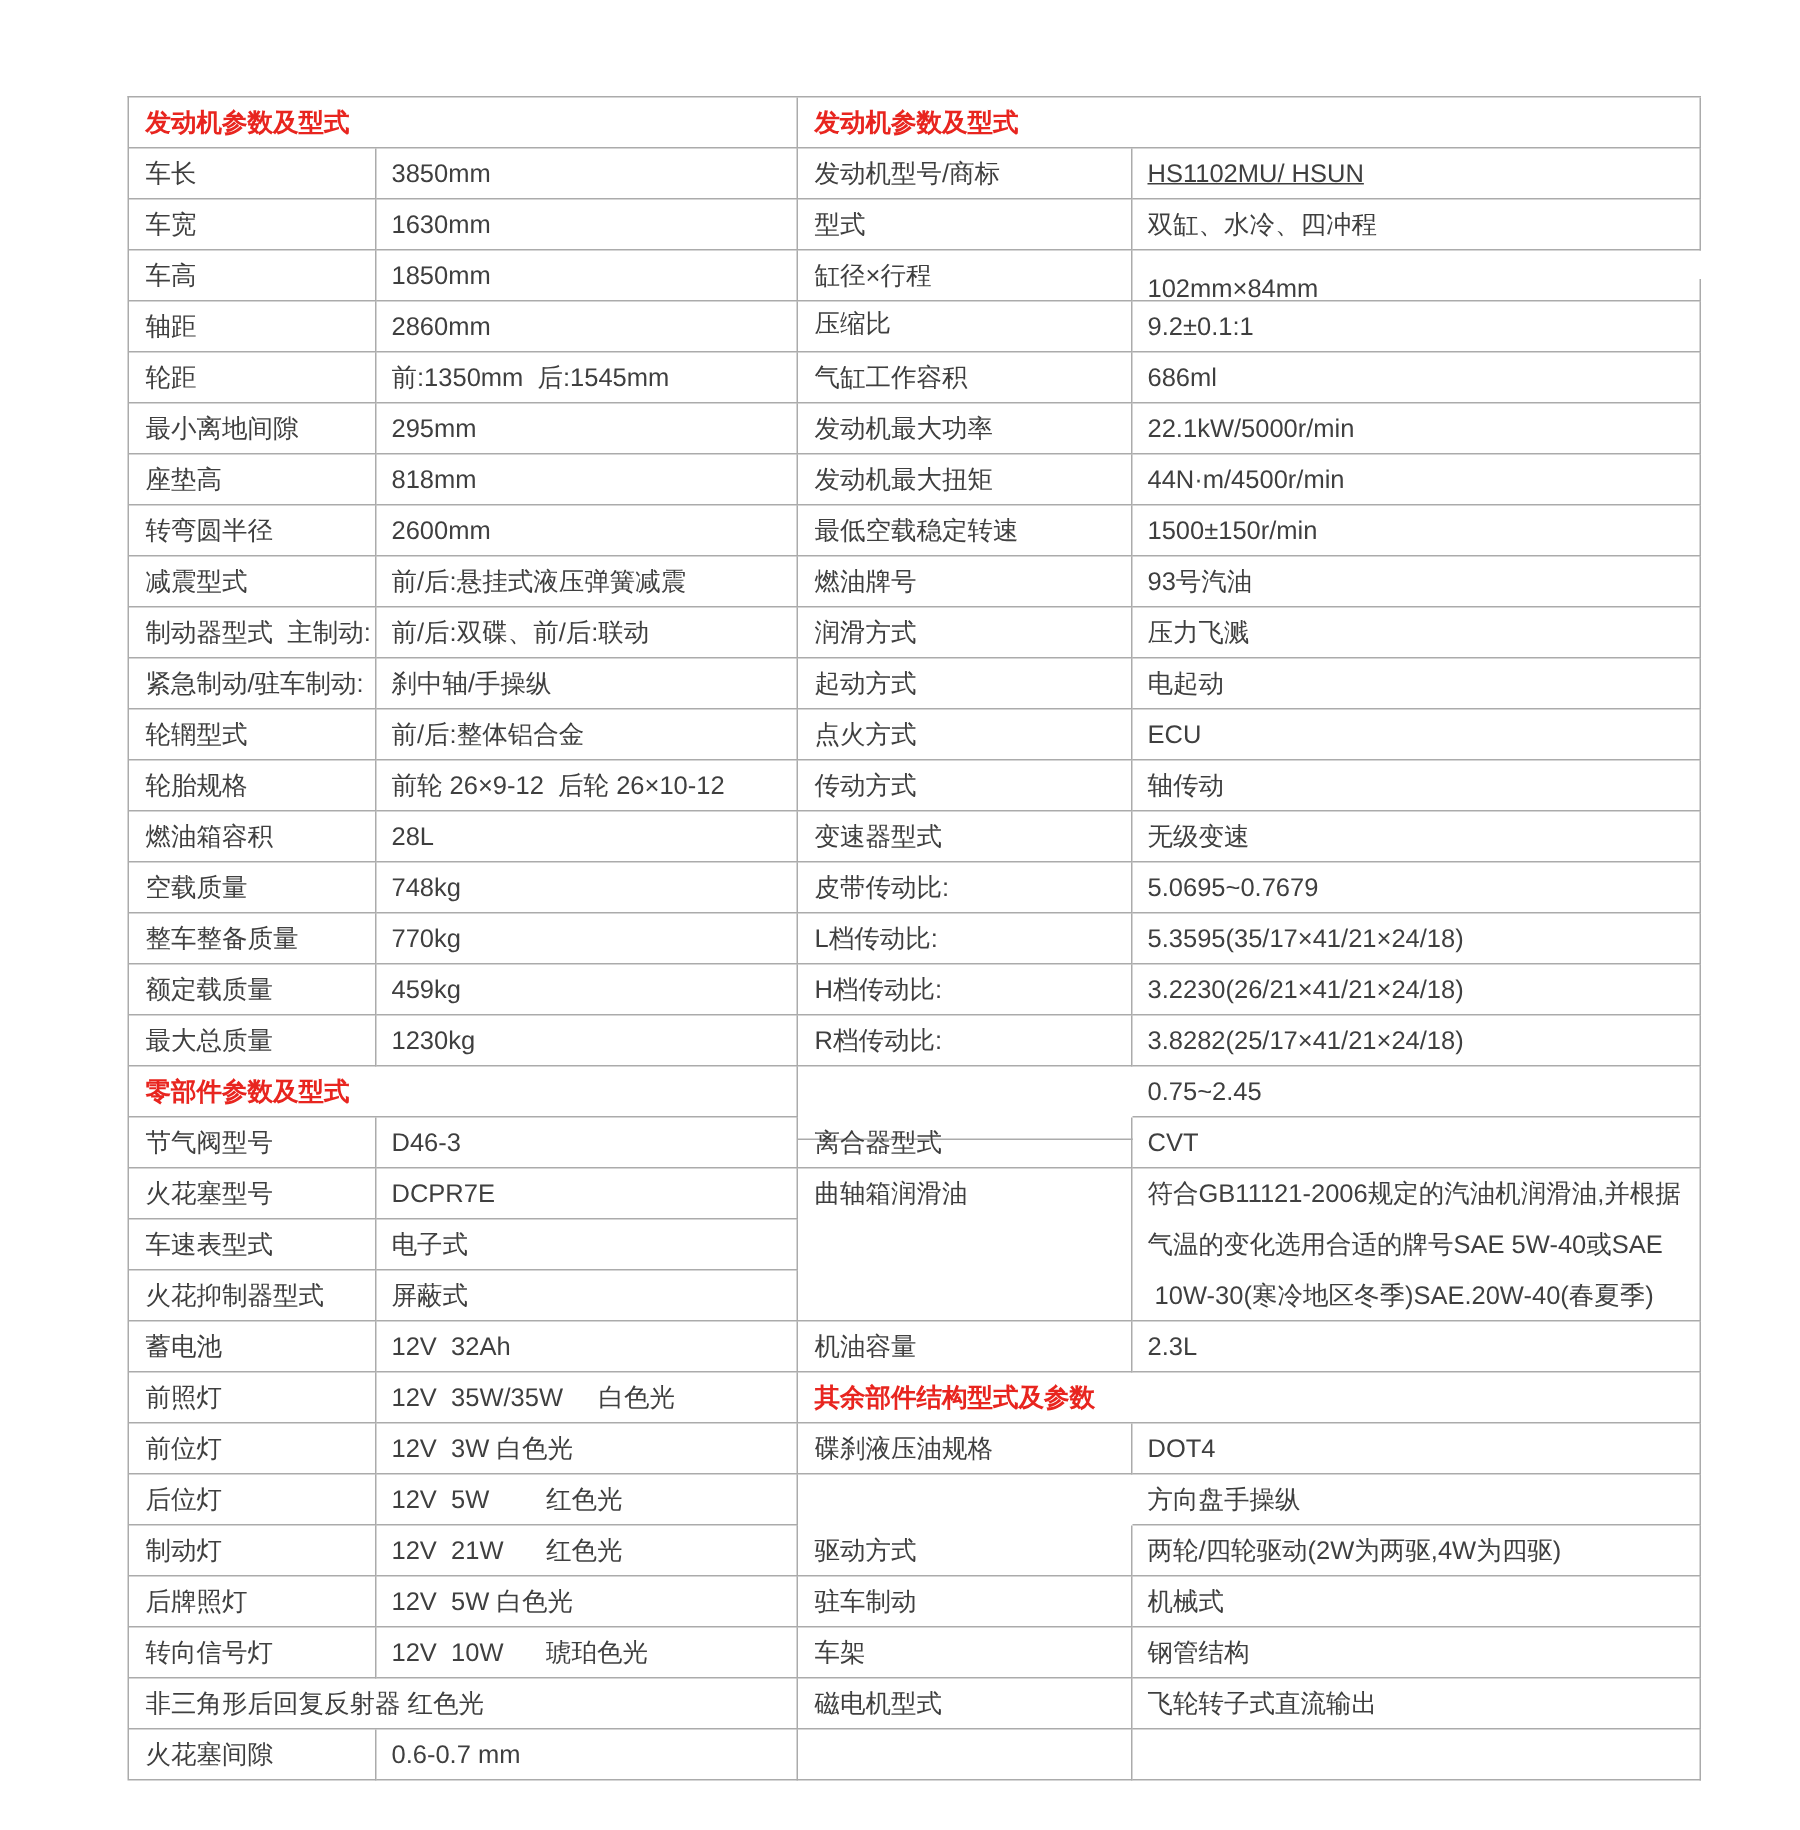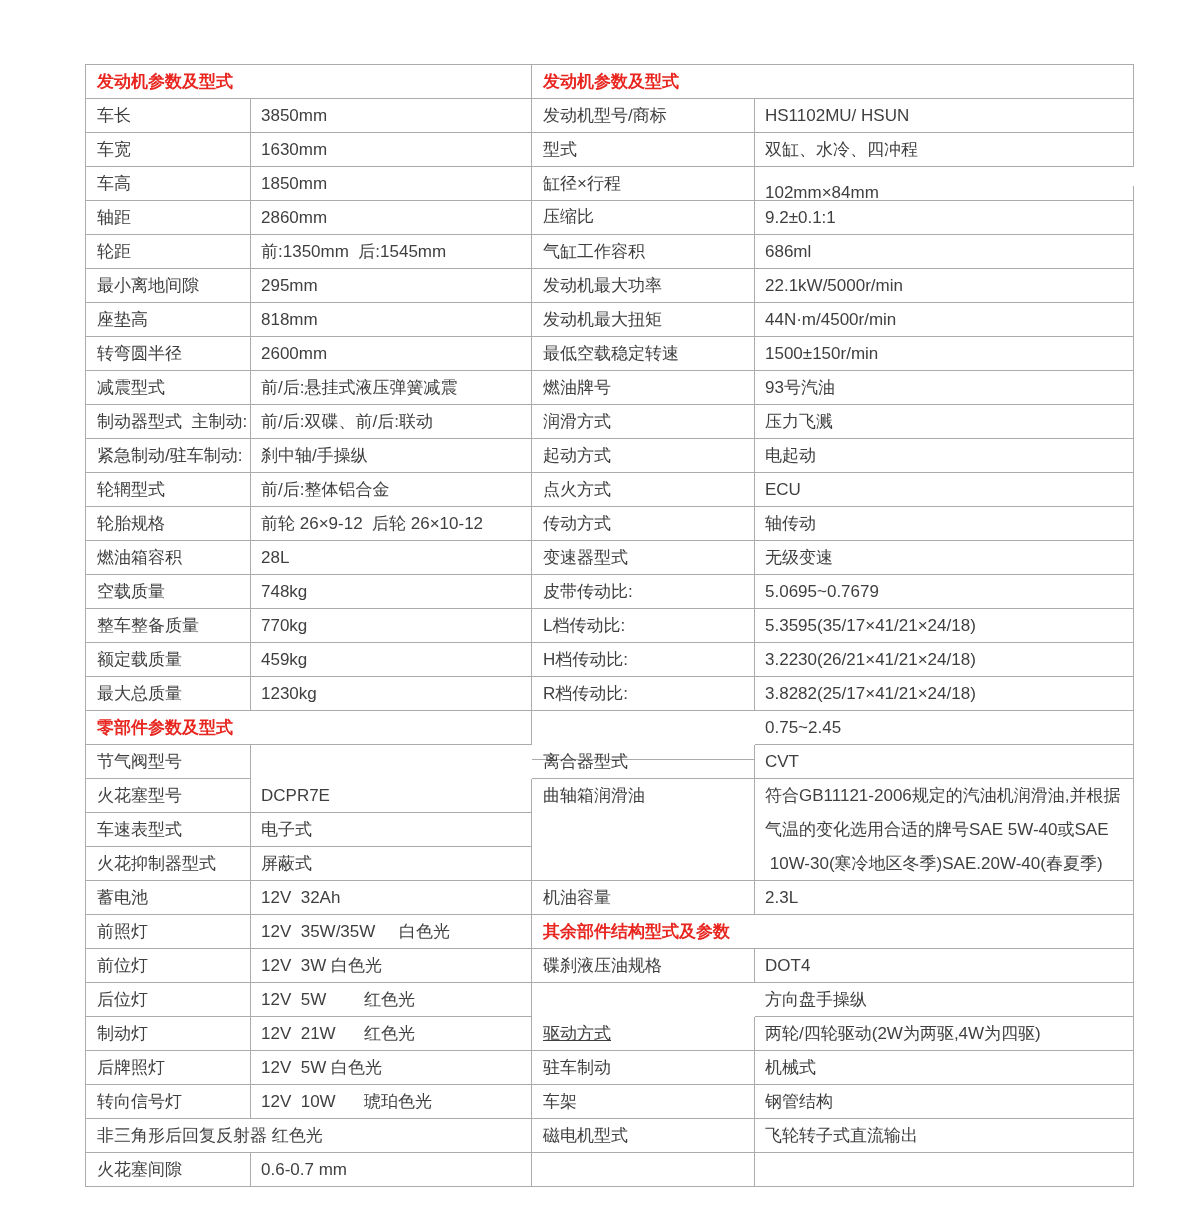--- a/index.html
+++ b/index.html
@@ -95,20 +95,21 @@
     <div class="cell label" style="grid-area: 16 / 1 / span 1 / span 1;">空载质量</div>
     <div class="cell value" style="grid-area: 16 / 2 / span 1 / span 1;">748kg</div>
     <div class="cell label" style="grid-area: 17 / 1 / span 1 / span 1;">整车整备质量</div>
     <div class="cell value" style="grid-area: 17 / 2 / span 1 / span 1;">770kg</div>
     <div class="cell label" style="grid-area: 18 / 1 / span 1 / span 1;">额定载质量</div>
     <div class="cell value" style="grid-area: 18 / 2 / span 1 / span 1;">459kg</div>
     <div class="cell label" style="grid-area: 19 / 1 / span 1 / span 1;">最大总质量</div>
     <div class="cell value" style="grid-area: 19 / 2 / span 1 / span 1;">1230kg</div>
     <div class="cell section" style="grid-area: 20 / 1 / span 1 / span 2;">零部件参数及型式</div>
     <div class="cell label" style="grid-area: 21 / 1 / span 1 / span 1;">节气阀型号</div>
+    <div class="cell value" style="grid-area: 21 / 2 / span 1 / span 1;">D46-3</div>
     <div class="cell label" style="grid-area: 22 / 1 / span 1 / span 1;">火花塞型号</div>
     <div class="cell value" style="grid-area: 22 / 2 / span 1 / span 1;">DCPR7E</div>
     <div class="cell label" style="grid-area: 23 / 1 / span 1 / span 1;">车速表型式</div>
     <div class="cell value" style="grid-area: 23 / 2 / span 1 / span 1;">电子式</div>
     <div class="cell label" style="grid-area: 24 / 1 / span 1 / span 1;">火花抑制器型式</div>
     <div class="cell value" style="grid-area: 24 / 2 / span 1 / span 1;">屏蔽式</div>
     <div class="cell label" style="grid-area: 25 / 1 / span 1 / span 1;">蓄电池</div>
     <div class="cell value" style="grid-area: 25 / 2 / span 1 / span 1;">12V  32Ah</div>
     <div class="cell label" style="grid-area: 26 / 1 / span 1 / span 1;">前照灯</div>
     <div class="cell value" style="grid-area: 26 / 2 / span 1 / span 1;">12V  35W/35W     白色光</div>
@@ -120,21 +121,21 @@
     <div class="cell value" style="grid-area: 29 / 2 / span 1 / span 1;">12V  21W      红色光</div>
     <div class="cell label" style="grid-area: 30 / 1 / span 1 / span 1;">后牌照灯</div>
     <div class="cell value" style="grid-area: 30 / 2 / span 1 / span 1;">12V  5W 白色光</div>
     <div class="cell label" style="grid-area: 31 / 1 / span 1 / span 1;">转向信号灯</div>
     <div class="cell value" style="grid-area: 31 / 2 / span 1 / span 1;">12V  10W      琥珀色光</div>
     <div class="cell merged" style="grid-area: 32 / 1 / span 1 / span 2;">非三角形后回复反射器 红色光</div>
     <div class="cell label" style="grid-area: 33 / 1 / span 1 / span 1;">火花塞间隙</div>
     <div class="cell value" style="grid-area: 33 / 2 / span 1 / span 1;">0.6-0.7 mm</div>
     <div class="cell section" style="grid-area: 1 / 3 / span 1 / span 2;">发动机参数及型式</div>
     <div class="cell label" style="grid-area: 2 / 3 / span 1 / span 1;">发动机型号/商标</div>
-    <div class="cell value" style="grid-area: 2 / 4 / span 1 / span 1;">HS1102MU/ HSUN</div>
+    <div class="cell value" style="grid-area: 2 / 4 / span 1 / span 1; text-decoration: underline;">HS1102MU/ HSUN</div>
     <div class="cell label" style="grid-area: 3 / 3 / span 1 / span 1;">型式</div>
     <div class="cell value" style="grid-area: 3 / 4 / span 1 / span 1;">双缸、水冷、四冲程</div>
     <div class="cell label" style="grid-area: 4 / 3 / span 1 / span 1;">缸径×行程</div>
     <div class="cell value" style="grid-area: 4 / 4 / span 1 / span 1; margin-top: 19px;">102mm×84mm</div>
     <div class="cell label" style="grid-area: 5 / 3 / span 1 / span 1; font-family: Liberation Mono, monospace;">压缩比</div>
     <div class="cell value" style="grid-area: 5 / 4 / span 1 / span 1;">9.2±0.1:1</div>
     <div class="cell label" style="grid-area: 6 / 3 / span 1 / span 1;">气缸工作容积</div>
     <div class="cell value" style="grid-area: 6 / 4 / span 1 / span 1;">686ml</div>
     <div class="cell label" style="grid-area: 7 / 3 / span 1 / span 1;">发动机最大功率</div>
     <div class="cell value" style="grid-area: 7 / 4 / span 1 / span 1;">22.1kW/5000r/min</div>
@@ -167,21 +168,21 @@
     <div class="cell label" style="grid-area: 21 / 3 / span 1 / span 1;">离合器型式</div>
     <div class="cell value" style="grid-area: 21 / 4 / span 1 / span 1;">CVT</div>
     <div class="cell label tall" style="grid-area: 22 / 3 / span 3 / span 1;">曲轴箱润滑油</div>
     <div class="cell value tall-value" style="grid-area: 22 / 4 / span 3 / span 1;"><div class="tall-line">符合GB11121-2006规定的汽油机润滑油,并根据</div><div class="tall-line">气温的变化选用合适的牌号SAE 5W-40或SAE</div><div class="tall-line"> 10W-30(寒冷地区冬季)SAE.20W-40(春夏季)</div></div>
     <div class="cell label" style="grid-area: 25 / 3 / span 1 / span 1;">机油容量</div>
     <div class="cell value" style="grid-area: 25 / 4 / span 1 / span 1;">2.3L</div>
     <div class="cell section" style="grid-area: 26 / 3 / span 1 / span 2;">其余部件结构型式及参数</div>
     <div class="cell label" style="grid-area: 27 / 3 / span 1 / span 1;">碟刹液压油规格</div>
     <div class="cell value" style="grid-area: 27 / 4 / span 1 / span 1;">DOT4</div>
     <div class="cell value" style="grid-area: 28 / 4 / span 1 / span 1;">方向盘手操纵</div>
-    <div class="cell label" style="grid-area: 29 / 3 / span 1 / span 1; text-decoration: underline;">驱动方式</div>
+    <div class="cell label" style="grid-area: 29 / 3 / span 1 / span 1;">驱动方式</div>
     <div class="cell value" style="grid-area: 29 / 4 / span 1 / span 1;">两轮/四轮驱动(2W为两驱,4W为四驱)</div>
     <div class="cell label" style="grid-area: 30 / 3 / span 1 / span 1;">驻车制动</div>
     <div class="cell value" style="grid-area: 30 / 4 / span 1 / span 1;">机械式</div>
     <div class="cell label" style="grid-area: 31 / 3 / span 1 / span 1;">车架</div>
     <div class="cell value" style="grid-area: 31 / 4 / span 1 / span 1;">钢管结构</div>
     <div class="cell label" style="grid-area: 32 / 3 / span 1 / span 1;">磁电机型式</div>
     <div class="cell value" style="grid-area: 32 / 4 / span 1 / span 1;">飞轮转子式直流输出</div>
     <div class="cell label" style="grid-area: 33 / 3 / span 1 / span 1;"></div>
     <div class="cell value" style="grid-area: 33 / 4 / span 1 / span 1;"></div>
   </div>

